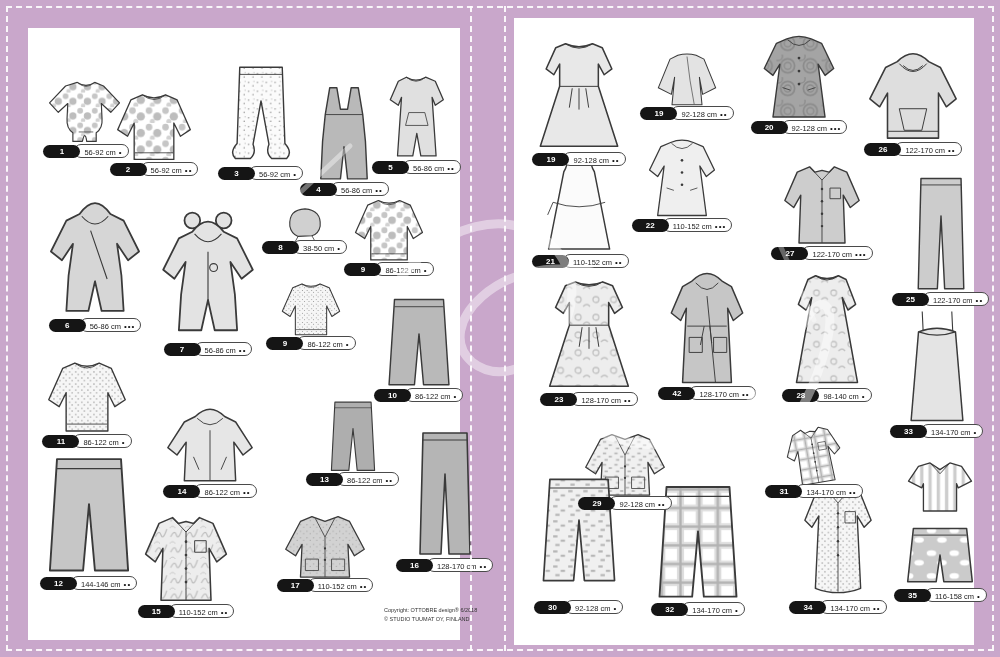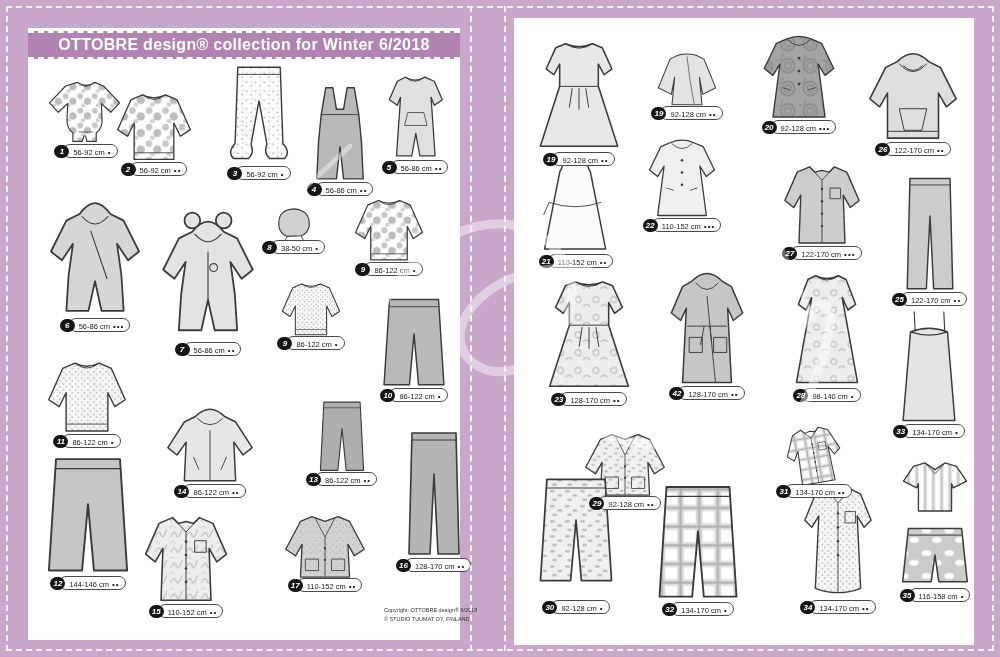--- a/index.html
+++ b/index.html
@@ -12,21 +12,21 @@
   #pageR{left:514px;top:18px;width:460px;height:627px;}
   .banner{position:absolute;left:0;right:0;top:3px;height:28px;background:#b083b3;
           border-top:2px dashed #fff;border-bottom:2px dashed #fff;box-sizing:border-box;
           display:flex;align-items:center;justify-content:center;color:#fff;
           font-size:16px;font-weight:bold;letter-spacing:.3px;}
   .item{position:absolute;display:flex;flex-direction:column;align-items:center;}
   .g{display:block;}
   .tag{display:flex;align-items:center;margin-top:-4px;position:relative;z-index:2;}
   .badge{min-width:13px;height:13px;border-radius:8px;background:#151515;color:#fff;
          font-size:8px;font-weight:700;display:flex;align-items:center;justify-content:center;
-         position:relative;z-index:2;padding:0 1px;font-style:italic;}
+         position:relative;z-index:2;padding:0 12px;}
   .size{display:flex;align-items:flex-end;background:#fff;border:1px solid #4a4a4a;border-radius:8px;
         height:12px;margin-left:-6px;padding:0 5px 0 9px;font-size:7.5px;color:#222;white-space:nowrap;}
   .dots{margin-left:3px;letter-spacing:1px;font-size:8px;color:#111;}
   .copy{position:absolute;left:356px;top:578px;font-size:5.5px;color:#333;line-height:1.7;white-space:nowrap;}
   .wm{position:absolute;left:0;top:0;pointer-events:none;z-index:3;}
   .defs{position:absolute;width:0;height:0;overflow:hidden;}
 </style>
 </head>
 <body>
 
@@ -213,23 +213,20 @@
     </g>
   </defs>
 </svg>
 
 <div class="canvas">
   <div class="frame"></div>
   <div class="vdash" style="left:470px"></div>
   <div class="vdash" style="left:504px"></div>
 
   <div class="page" id="pageL">
-    <div class="banner">
-      <span>OTTOBRE design® collection for Winter 6/2018</span>
-    </div>
 
     <div class="item" style="left:8px;top:50px">
       <svg class="g" width="100" height="70" viewBox="0 0 104 96">
           <use href="#g-bodysuit" fill="url(#p-blobs)"></use>
         </svg>
       <div class="tag">
         <span class="badge">1</span>
         <span class="size">
             <span>56-92 cm</span>
             <span class="dots">•</span>

